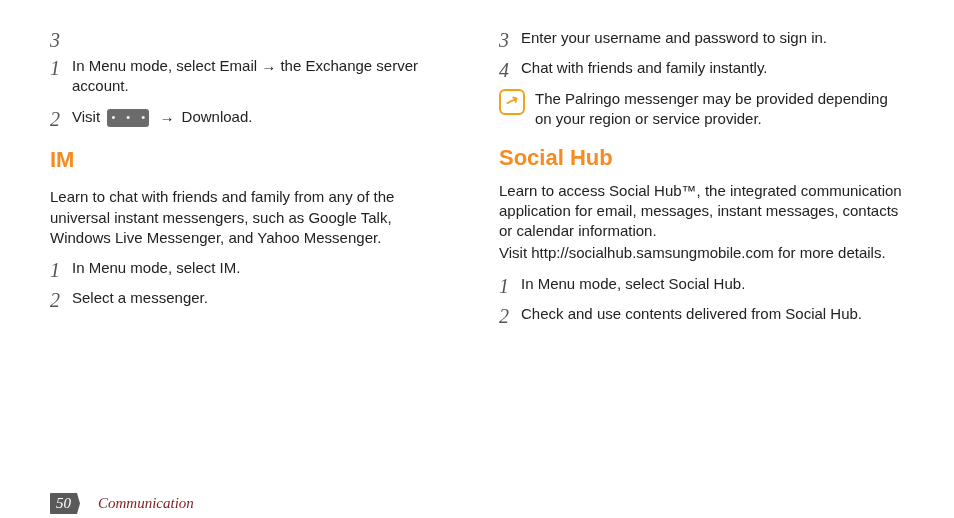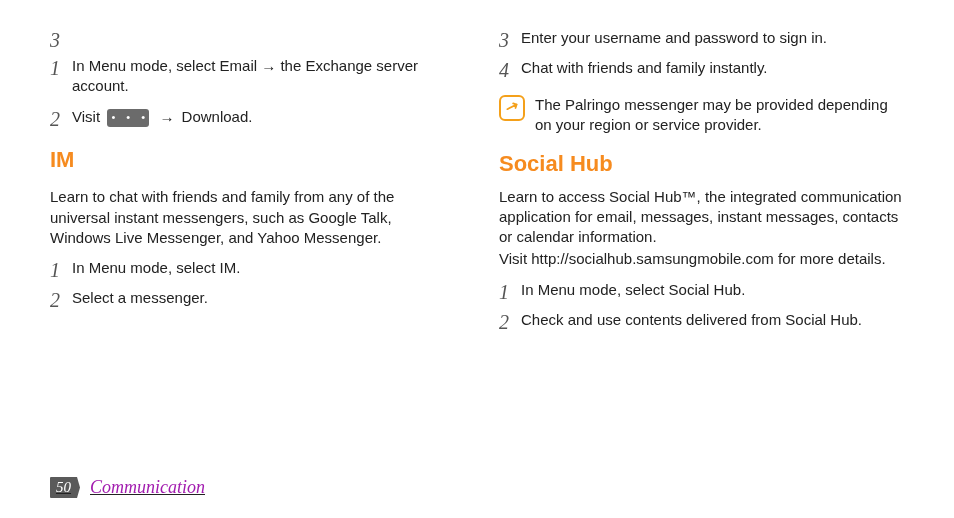--- a/index.html
+++ b/index.html
@@ -65,60 +65,59 @@
     text-align: center;
     line-height: 16px;
     font-size: 11px;
     letter-spacing: 4px;
     padding-left: 4px;
     box-sizing: border-box;
     margin: 0 3px;
   }
   .note {
     display: flex;
-    margin: 12px 0 10px 0;
+    margin: 6px 0 10px 0;
   }
   .note-icon {
     width: 26px;
     height: 26px;
     flex: 0 0 26px;
     border: 2px solid #f4a01a;
     border-radius: 6px;
     color: #f4a01a;
     display: flex;
     align-items: center;
     justify-content: center;
     margin-right: 10px;
     box-sizing: border-box;
   }
   .note-icon svg { width: 14px; height: 14px; }
   .note-body { flex: 1; }
   .footer {
     position: absolute;
     left: 50px;
-    bottom: 20px;
+    bottom: 4px;
     display: flex;
     align-items: center;
-    gap: 10px;
-    text-decoration: underline;
+    gap: 18px;
   }
   .page-num {
     background: #5a5a5a;
     color: #fff;
     font-style: italic;
     font-family: Georgia, serif;
     font-size: 15px;
     padding: 2px 9px 2px 6px;
     border-radius: 1px;
     clip-path: polygon(0 0, 90% 0, 100% 50%, 90% 100%, 0 100%);
   }
   .footer-text {
     font-style: italic;
-    color: #a21caf;
-    font-size: 18px;
+    color: #7f1d1d;
+    font-size: 15px;
     font-family: Georgia, serif;
   }
   .arrow { margin: 0 3px; }
 </style>
 </head>
 <body>
 
 <div class="page">
   <div class="columns">
 

